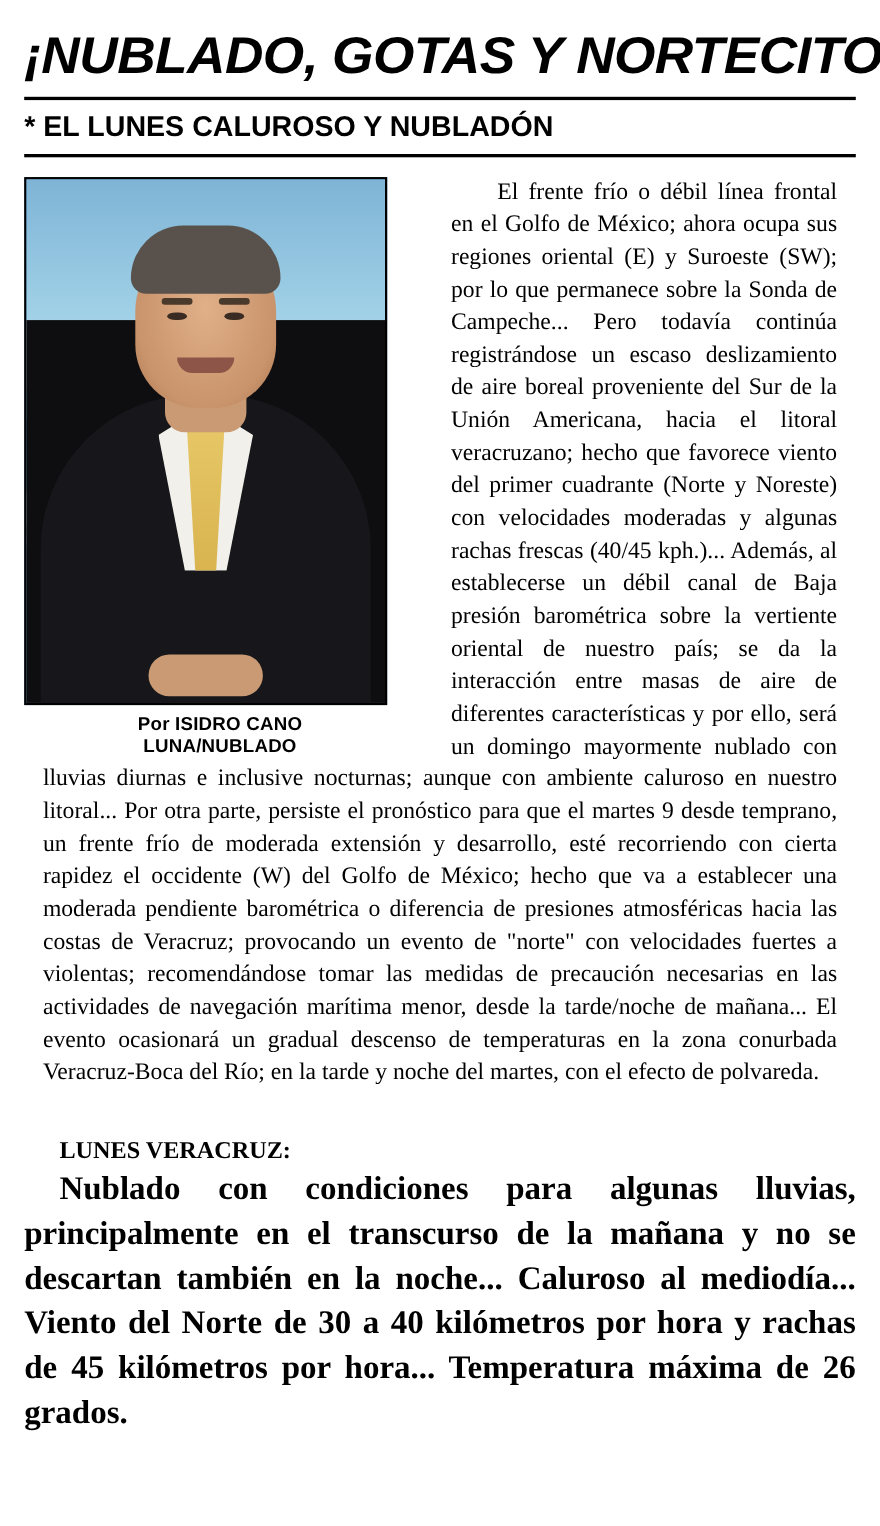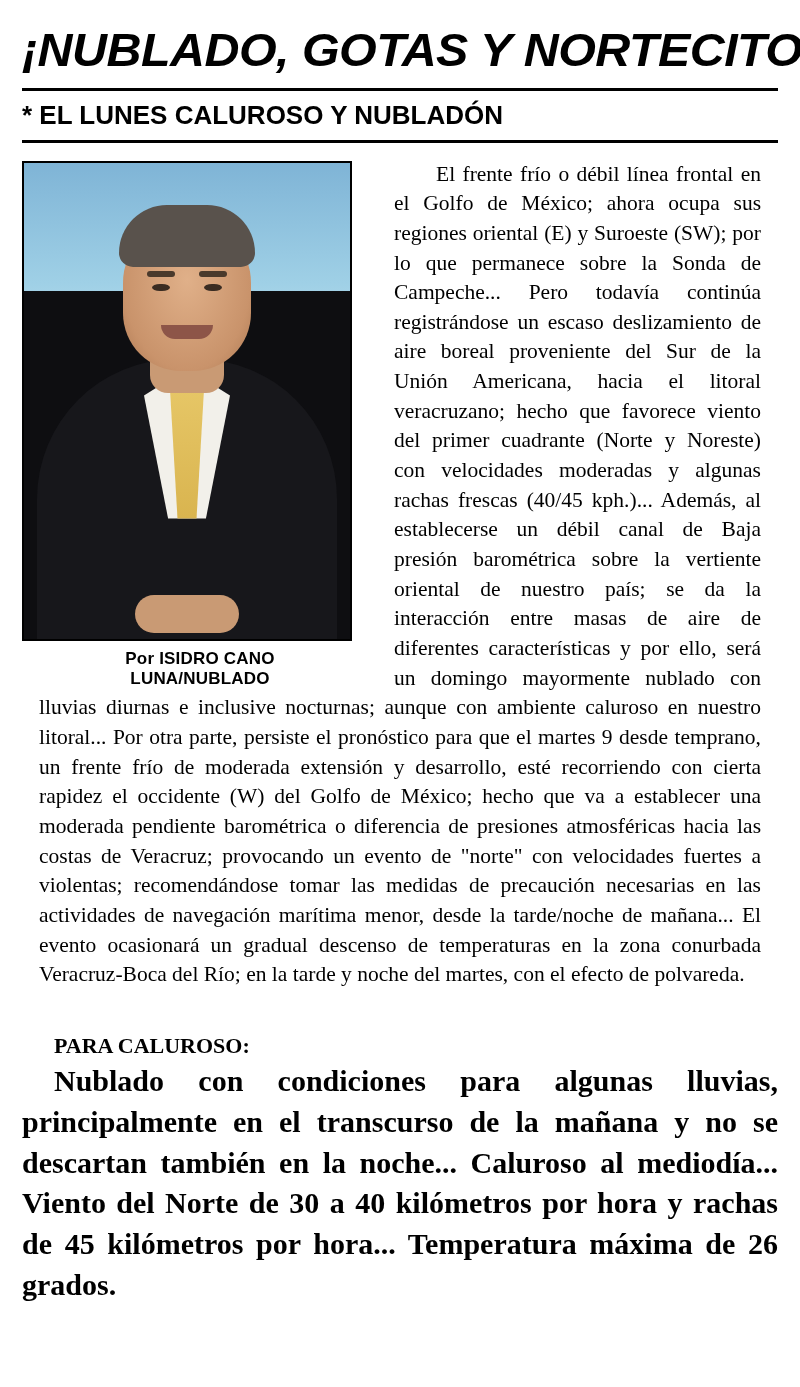--- a/index.html
+++ b/index.html
@@ -53,21 +53,21 @@
     border: none;
     border-top: 3px solid #000;
     margin: 8px 0 14px 0;
     height: 0;
   }
 
   
   .photo-block {
     float: left;
     width: 356px;
-    margin: 4px 16px 2px 0;
+    margin: 4px 32px 2px 0;
   }
   .photo-frame {
     width: 330px;
     height: 480px;
     border: 2px solid #000;
     box-sizing: border-box;
     overflow: hidden;
     position: relative;
     background: #6b9dc4;
   }
@@ -278,17 +278,17 @@
       <div>LUNA/NUBLADO</div>
     </div>
   </div>
 
   <div class="body-text">
     <p class="indent">El frente frío o débil línea frontal en el Golfo de México; ahora ocupa sus regiones oriental (E) y Suroeste (SW); por lo que permanece sobre la Sonda de Campeche... Pero todavía continúa registrándose un escaso deslizamiento de aire boreal proveniente del Sur de la Unión Americana, hacia el litoral veracruzano; hecho que favorece viento del primer cuadrante (Norte y Noreste) con velocidades moderadas y algunas rachas frescas (40/45 kph.)... Además, al establecerse un débil canal de Baja presión barométrica sobre la vertiente oriental de nuestro país; se da la interacción entre masas de aire de diferentes características y por ello, será un domingo mayormente nublado con lluvias diurnas e inclusive nocturnas; aunque con ambiente caluroso en nuestro litoral... Por otra parte, persiste el pronóstico para que el martes 9 desde temprano, un frente frío de moderada extensión y desarrollo, esté recorriendo con cierta rapidez el occidente (W) del Golfo de México; hecho que va a establecer una moderada pendiente barométrica o diferencia de presiones atmosféricas hacia las costas de Veracruz; provocando un evento de "norte" con velocidades fuertes a violentas; recomendándose tomar las medidas de precaución necesarias en las actividades de navegación marítima menor, desde la tarde/noche de mañana... El evento ocasionará un gradual descenso de temperaturas en la zona conurbada Veracruz-Boca del Río; en la tarde y noche del martes, con el efecto de polvareda.</p>
   </div>
 
   <div class="clearer"></div>
 
-  <p class="section-head">PARA CALUROSO:</p>
+  <p class="section-head">LUNES VERACRUZ:</p>
 
   <p class="final-block">Nublado con condiciones para algunas lluvias, principalmente en el transcurso de la mañana y no se descartan también en la noche... Caluroso al mediodía... Viento del Norte de 30 a 40 kilómetros por hora y rachas de 45 kilómetros por hora... Temperatura máxima de 26 grados.</p>
 
 </div>
 
 </body></html>

